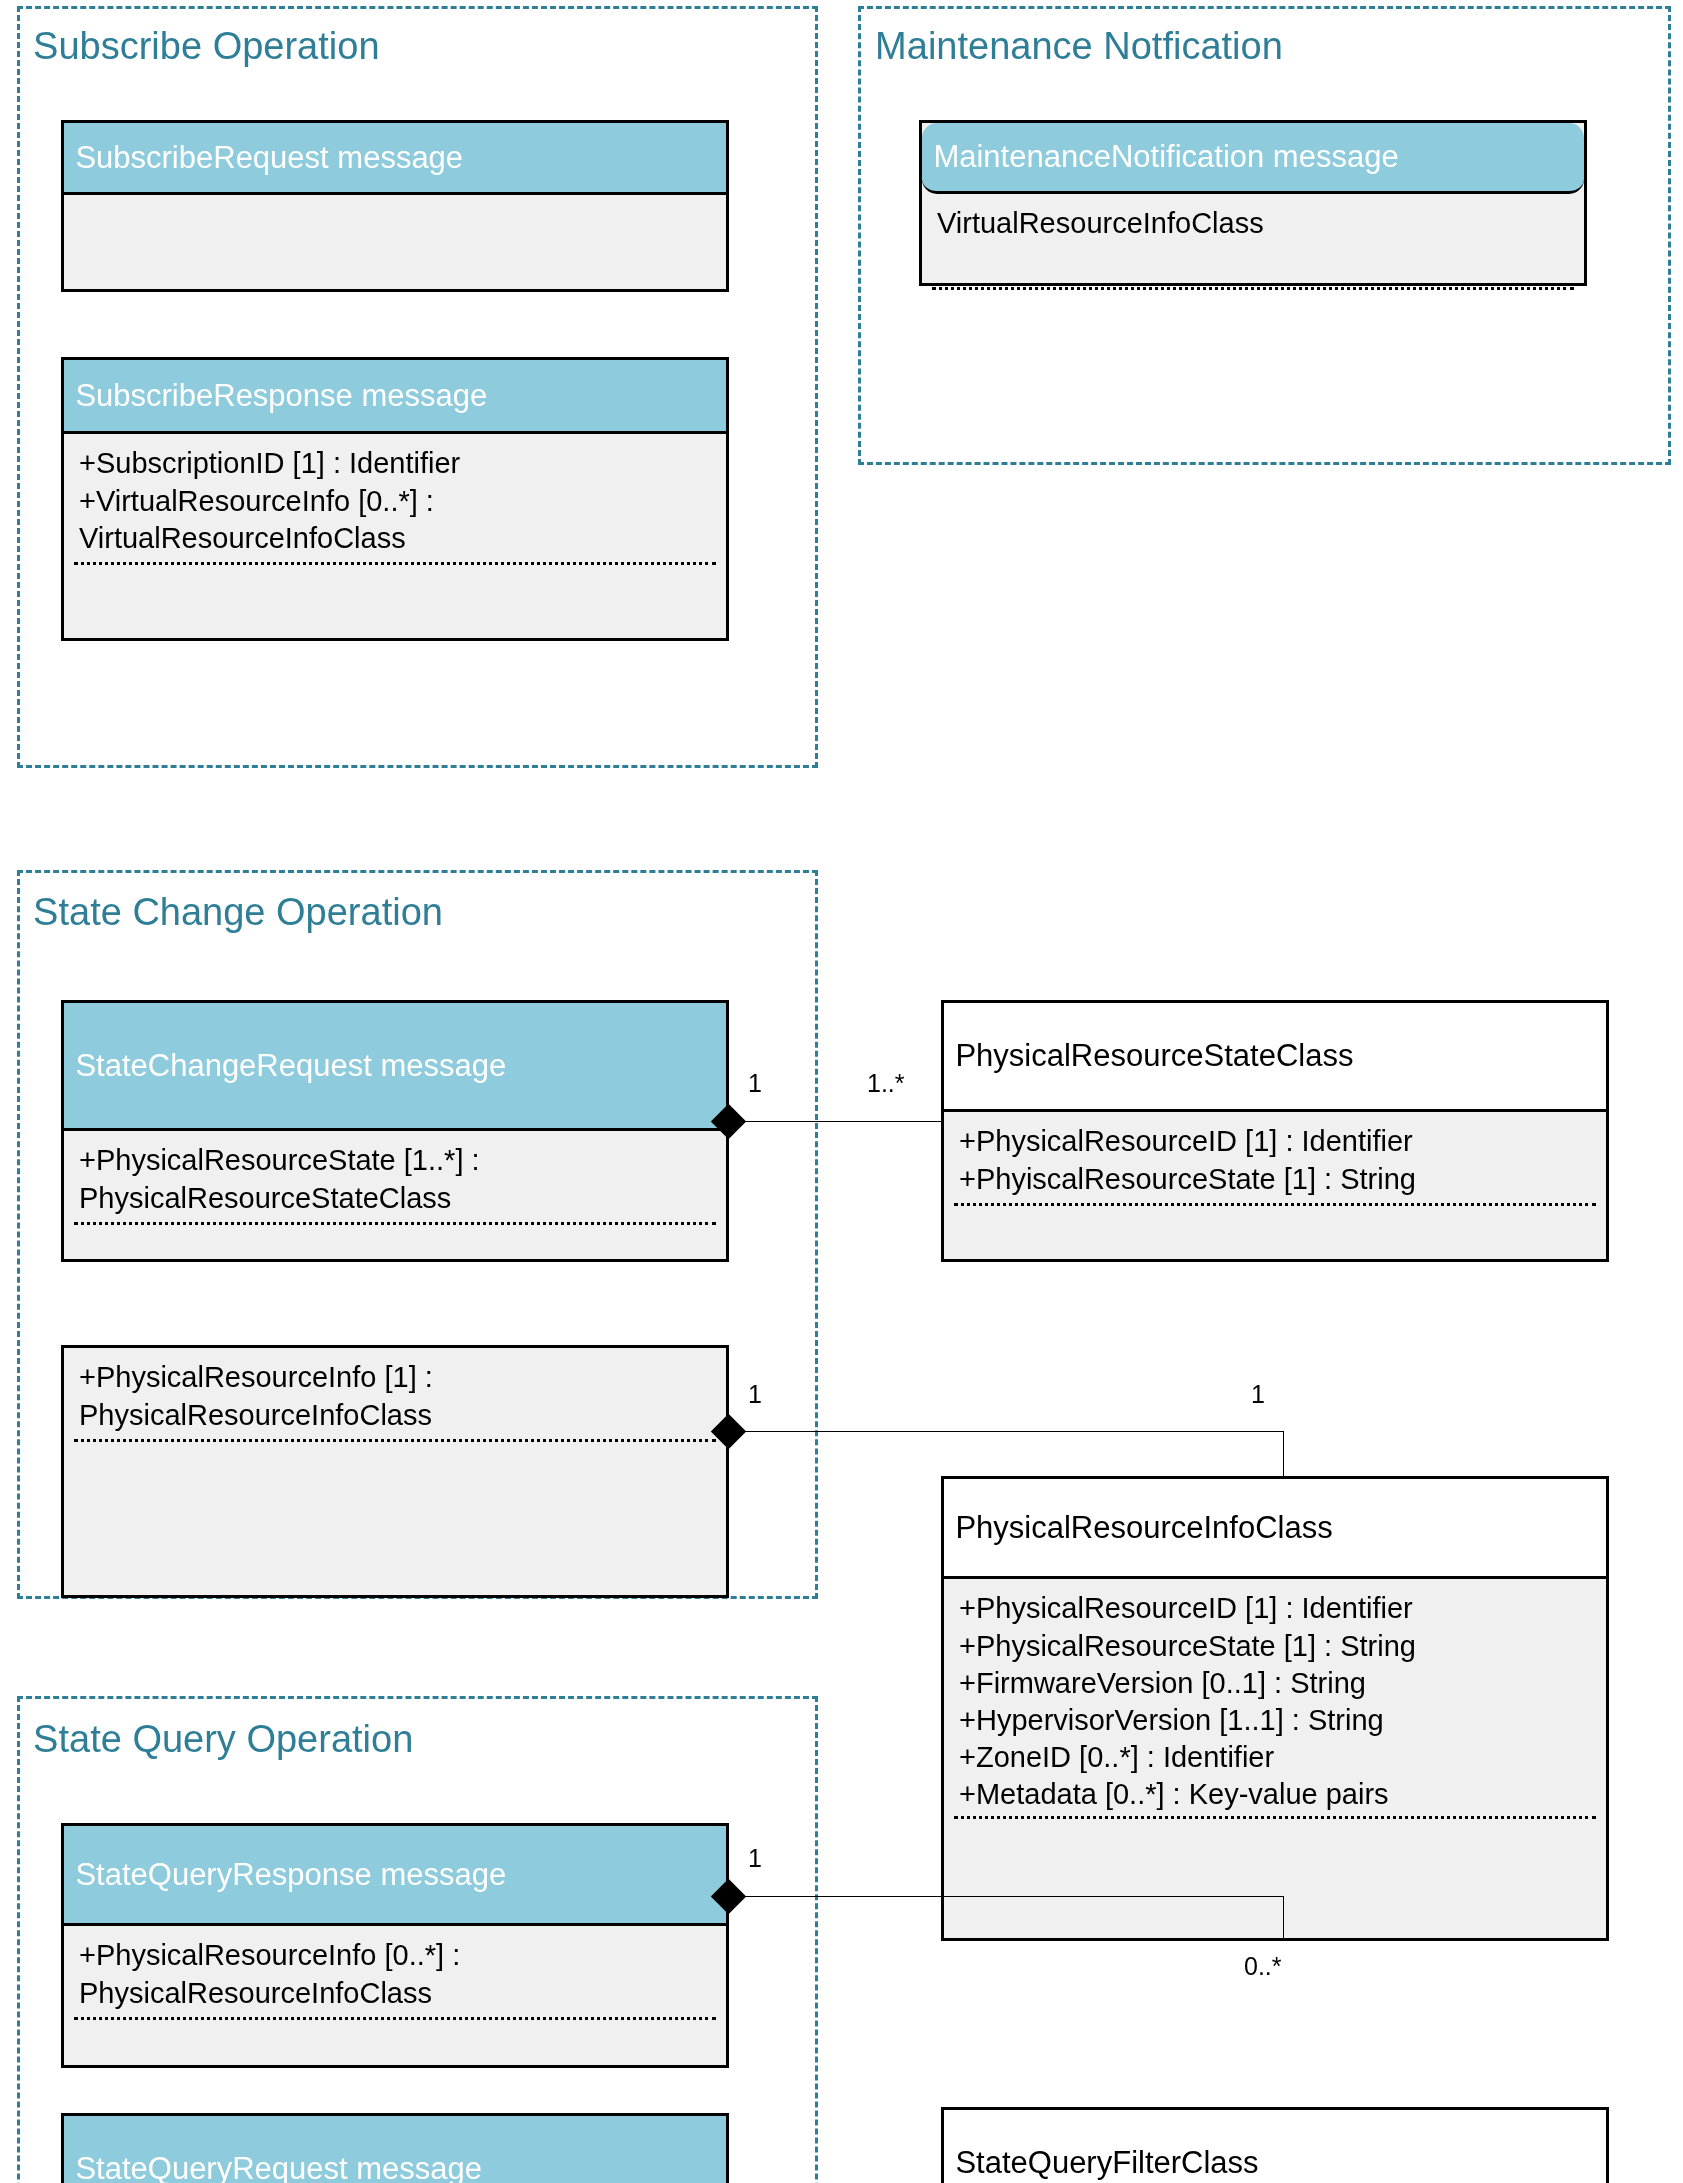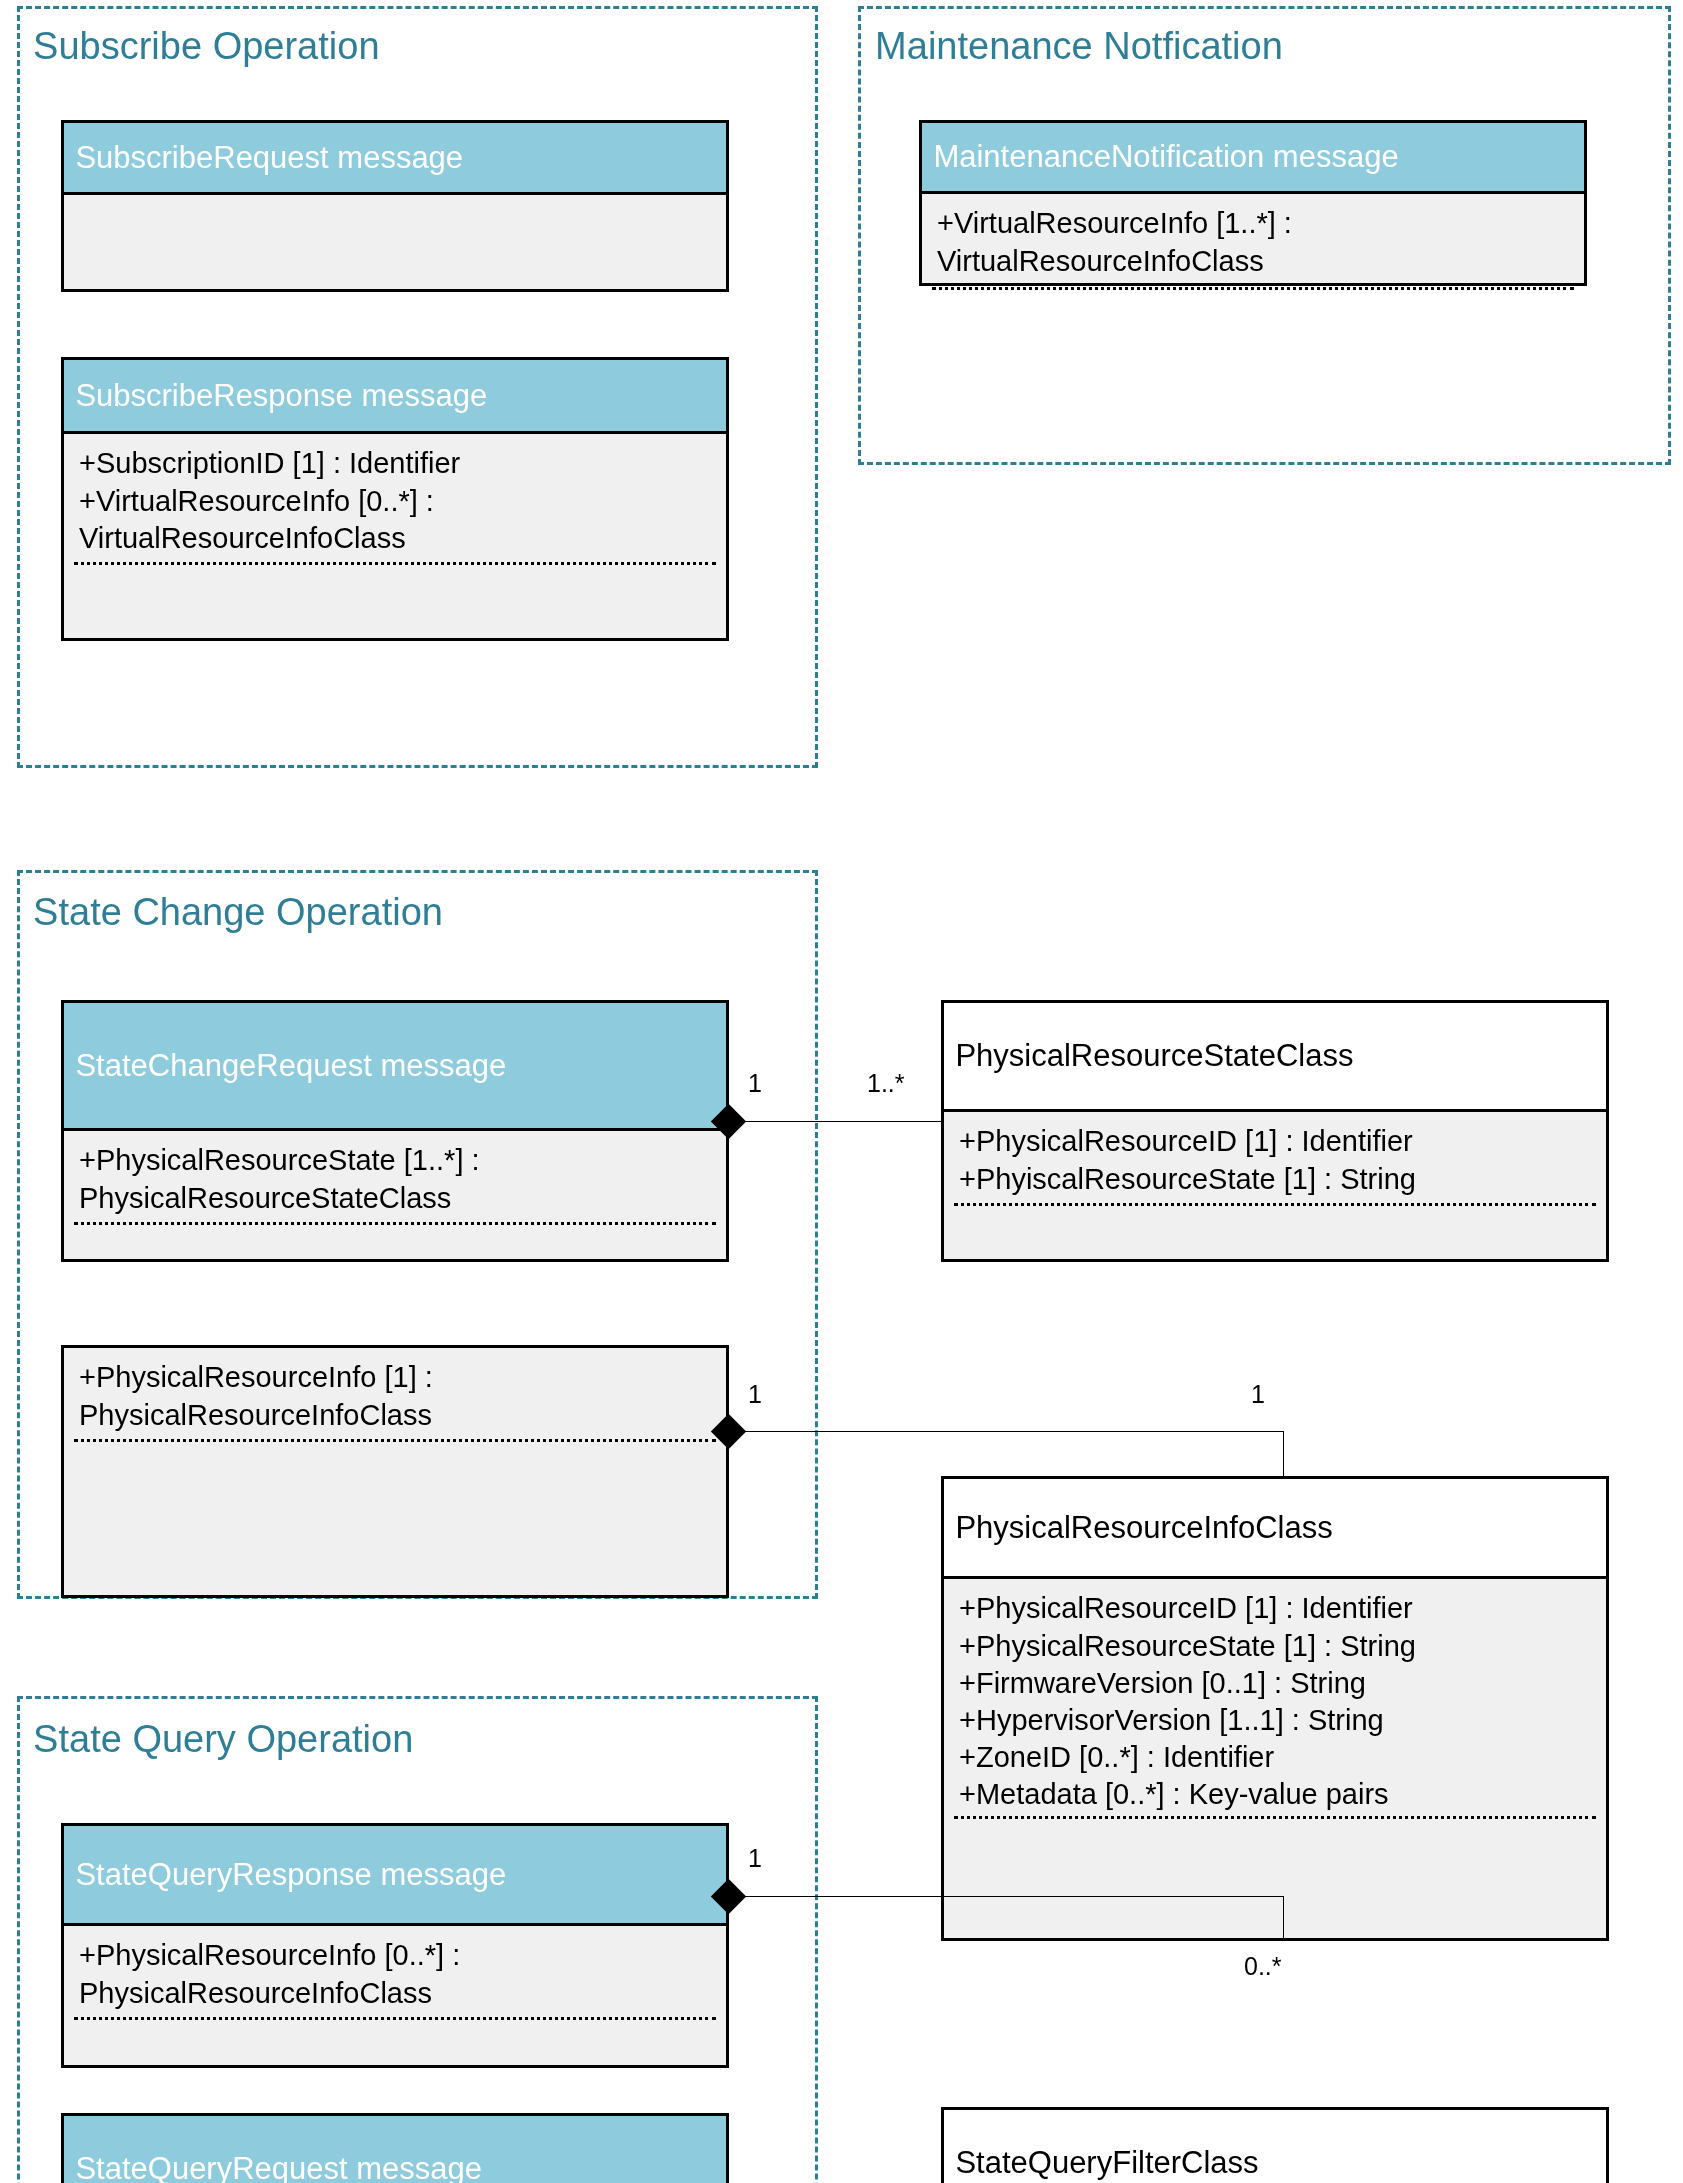--- a/index.html
+++ b/index.html
@@ -127,23 +127,22 @@
       <div class="attr">+VirtualResourceInfo [0..*] :</div>
       <div class="attr">VirtualResourceInfoClass</div>
       <div class="sep" style="top:128px;"></div>
     </div>
   </div>
 
   <div class="frame" style="left:858px; top:6.1px; width:813px; height:459px;"></div>
   <div class="frame-title" style="left:869px; top:27px;">Maintenance Notfication</div>
 
   <div class="uml msg" style="left:919px; top:120px; width:668px; height:166px;">
-    <div class="uml-head" style="height:71px;">MaintenanceNotification message</div>
-    <div class="uml-body">
-      <div class="attr">+VirtualResourceInfo [1..*] :</div>
+    <div class="uml-head" style="height:71px;border-radius:15px;">MaintenanceNotification message</div>
+    <div class="uml-body">
       <div class="attr">VirtualResourceInfoClass</div>
       <div class="sep" style="top:93px;"></div>
     </div>
   </div>
 
   <div class="frame" style="left:16.6px; top:870px; width:801px; height:729px;"></div>
   <div class="frame-title" style="left:27px; top:893px;">State Change Operation</div>
 
   <div class="uml msg" style="left:61px; top:1000px; width:668px; height:262px;">
     <div class="uml-head" style="height:128px;">StateChangeRequest message</div>

